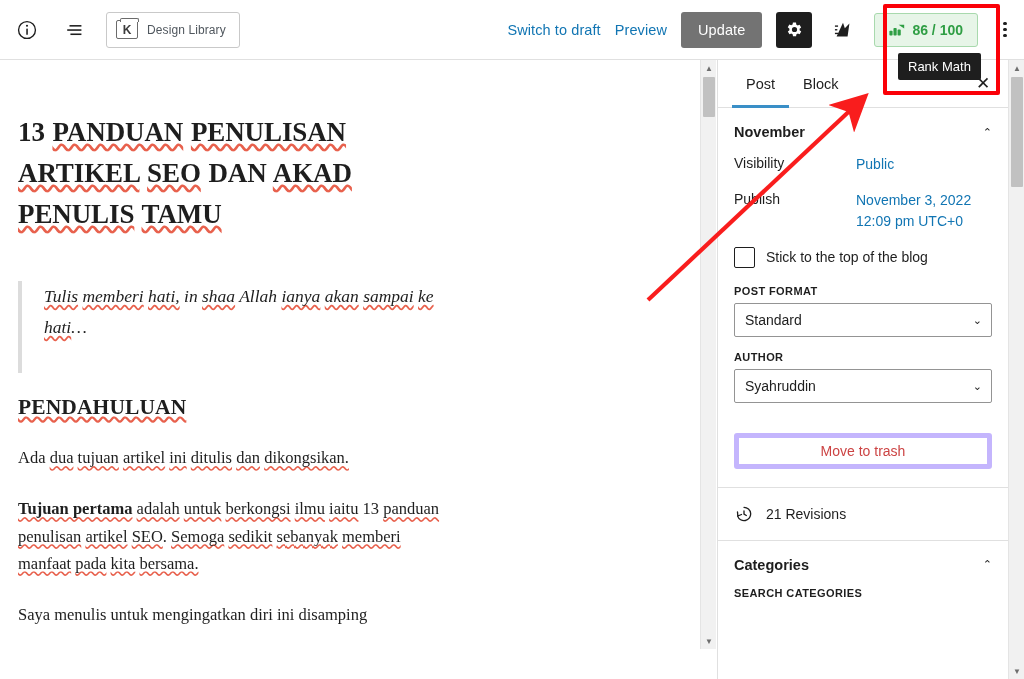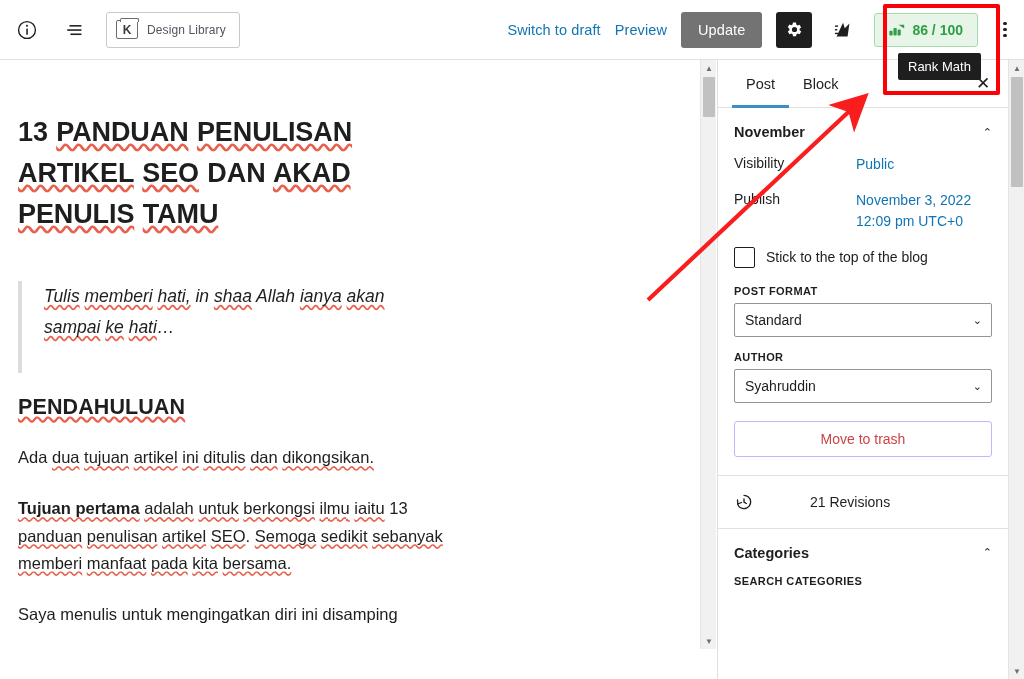--- a/index.html
+++ b/index.html
@@ -84,21 +84,21 @@
     justify-content: center; gap: 3px;
   }
   .kebab-btn i { width: 3.2px; height: 3.2px; border-radius: 50%; background: #1e1e1e; display:block; }
 
   
   .editor-wrap {
     position: absolute; top: 60px; left: 0;
     width: 700px; height: 589px;
     background: #fff; overflow: hidden;
   }
-  .editor-canvas { padding: 52px 42px 0 18px; }
+  .editor-canvas { padding: 52px 42px 0 18px; font-family: Liberation Serif, serif; }
 
   .post-title {
     font-size: 27px; font-weight: 700; line-height: 1.52;
     color: #1e1e1e; letter-spacing: -0.1px;
     max-width: 440px; word-spacing: 1px;
   }
   .bq {
     margin: 46px 0 0 0; padding-left: 22px;
     border-left: 4px solid #dcdcdc; min-height: 92px;
   }
@@ -206,29 +206,29 @@
     width: 100%; height: 34px;
     border: 1px solid #949494; border-radius: 2px; background: #fff;
     padding: 0 30px 0 10px; font-size: 14px; color: #1e1e1e;
     font-family: inherit; appearance: none; cursor: pointer;
   }
   .sel-chev {
     position: absolute; right: 10px; top: 50%; transform: translateY(-50%);
     pointer-events: none; font-size: 11px; color: #1e1e1e;
   }
   .trash-btn {
-    width: 100%; height: 36px; margin-top: 4px;
-    background: #fff; border: 1px solid #c4b5fd; border-radius: 3px;
+    width: 100%; height: 36px; margin-top: 16px;
+    background: #fff; border: 5px solid #c4b5fd; border-radius: 3px;
     color: #cc4343; font-size: 14px; cursor: pointer; font-family: inherit;
   }
   .rev-row {
     display: flex; align-items: center; gap: 12px;
     padding: 16px; cursor: pointer;
   }
-  .rev-row .rev-label { font-size: 14px; color: #1e1e1e; margin-left: 44px; }
+  .rev-row .rev-label { font-size: 14px; color: #1e1e1e; }
   .sc-label {
     font-size: 11px; font-weight: 700; letter-spacing: .4px;
     color: #1e1e1e; text-transform: uppercase; padding: 0 16px;
   }
 
   
   .sb-scroll {
     position: absolute; top: 60px; left: 1008px;
     width: 16px; height: 619px;
     background: #f1f1f1; border-left: 1px solid #e4e4e4;

